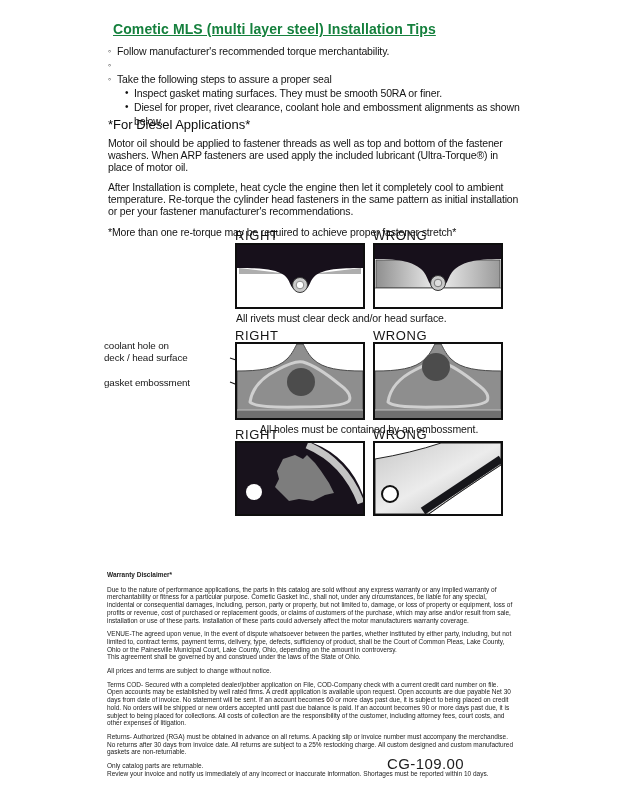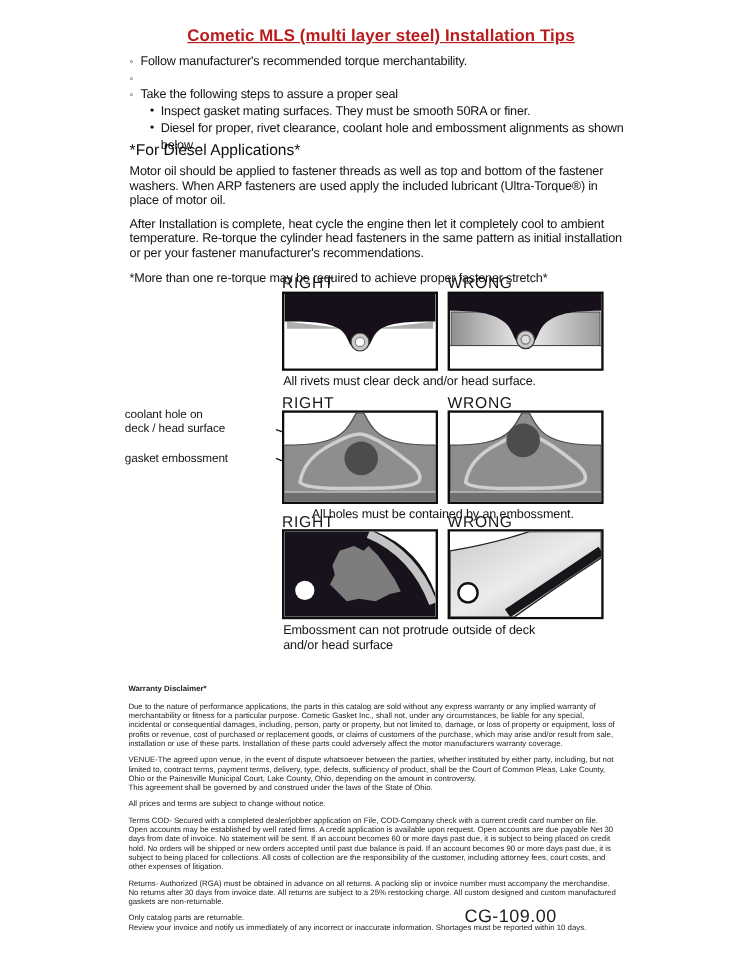--- a/index.html
+++ b/index.html
@@ -1,21 +1,21 @@
 <!DOCTYPE html>
 <html><head>
 <meta charset="utf-8">
 <style>
   html,body{margin:0;padding:0;background:#ffffff;}
   #page{position:relative;width:618px;height:800px;background:#ffffff;overflow:hidden;
         font-family:"Liberation Sans",sans-serif;color:#141414;}
 
   
   #title-block{position:absolute;left:108px;top:21px;width:414px;}
-  .title{font-size:14px;font-weight:bold;text-decoration:underline;margin:0 0 7px 5px;letter-spacing:.1px;color:#b91c1c;text-align:center;}
+  .title{font-size:14px;font-weight:bold;text-decoration:underline;margin:0 0 7px 5px;letter-spacing:.1px;color:#15803d;}
   .bullets{font-size:10.5px;line-height:14px;letter-spacing:-.15px;}
   .b{display:flex;}
   .b .mk{width:9px;flex:0 0 9px;font-size:9px;line-height:14px;color:#222;}
   .sb{display:flex;margin-left:17px;}
   .sb .mk{width:9px;flex:0 0 9px;font-size:10px;line-height:14px;color:#111;}
 
   #diesel-block{position:absolute;left:108px;top:117px;width:414px;}
   .h2{font-size:13px;font-weight:normal;margin:0 0 6px 0;color:#0d0d0d;}
   #diesel-block p{margin:0 0 9px 0;font-size:10.5px;line-height:11.8px;letter-spacing:-.15px;}
 
@@ -163,21 +163,20 @@
         </linearGradient>
       </defs>
       <rect width="126" height="71" fill="#ffffff"></rect>
       <path d="M0,16 Q36,10 66,0 H126 V22 Q86,48 54,71 H0 Z" fill="url(#g3)" stroke="#222222" stroke-width="1"></path>
       <path d="M126,16 Q84,44 48,68" fill="none" stroke="#16161a" stroke-width="8"></path>
       <path d="M126,22 Q86,48 54,71 H126 Z" fill="#ffffff"></path>
       <path d="M126,22 Q86,48 54,71" fill="none" stroke="#222222" stroke-width="1"></path>
       <circle cx="15" cy="51" r="8" fill="#ffffff" stroke="#111111" stroke-width="2"></circle>
     </svg>
   </div>
-  <div class="cap" style="left:236px;top:519px;width:225px">Embossment can not protrude outside of deck and/or head surface</div>
 
   <div id="disclaimer">
     <p class="dh">Warranty Disclaimer*</p>
     <p>Due to the nature of performance applications, the parts in this catalog are sold without any express warranty or any implied warranty of merchantability or fitness for a particular purpose.  Cometic Gasket Inc., shall not, under any circumstances, be liable for any special, incidental or consequential damages, including, person, party or property, but not limited to, damage, or loss of property or equipment, loss of profits or revenue, cost of purchased or replacement goods, or claims of customers of the purchase, which may arise and/or result from sale, installation or use of these parts.  Installation of these parts could adversely affect the motor manufacturers warranty coverage.</p>
     <p>VENUE-The agreed upon venue, in the event of dispute whatsoever between the parties, whether instituted by either party, including, but not limited to, contract terms, payment terms, delivery, type, defects, sufficiency of product, shall be the Court of Common Pleas, Lake County, Ohio or the Painesville Municipal Court, Lake County, Ohio, depending on the amount in controversy.
 This agreement shall be governed by and construed under the laws of the State of Ohio.</p>
     <p>All prices and terms are subject to change without notice.</p>
     <p>Terms COD- Secured with a completed dealer/jobber application on File, COD-Company check with a current credit card number on file.  Open accounts may be established by well rated firms.  A credit application is available upon request.  Open accounts are due payable Net 30 days from date of invoice.  No statement will be sent.  If an account becomes 60 or more days past due, it is subject to being placed on credit hold.  No orders will be shipped or new orders accepted until past due balance is paid.  If an account becomes 90 or more days past due, it is subject to being placed for collections.  All costs of collection are the responsibility of the customer, including attorney fees, court costs, and other expenses of litigation.</p>
     <p>Returns- Authorized (RGA) must be obtained in advance on all returns.  A packing slip or invoice number must accompany the merchandise.  No returns after 30 days from invoice date.  All returns are subject to a 25% restocking charge.  All custom designed and custom manufactured gaskets are non-returnable.</p>
     <p>Only catalog parts are returnable.

